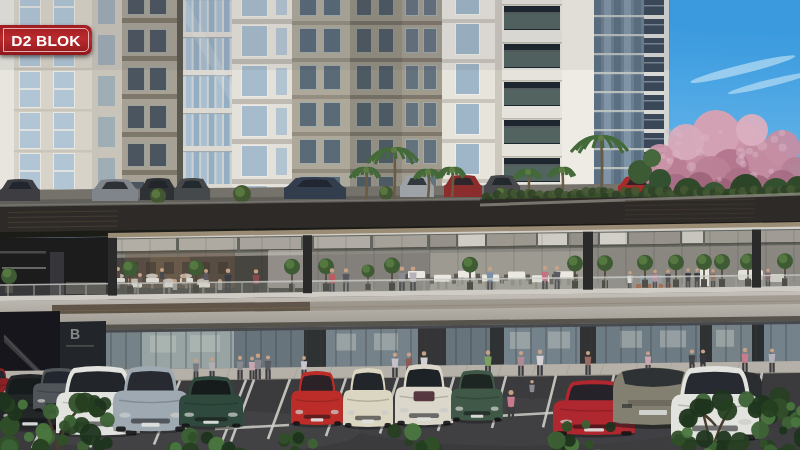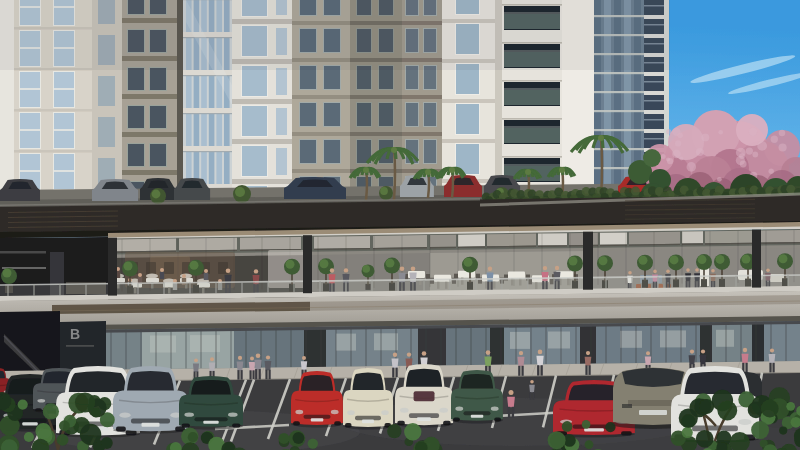--- a/index.html
+++ b/index.html
@@ -1720,12 +1720,15 @@
           <circle cx="802.3" cy="435.1" r="6.6" fill="#1d351a" opacity="0.95"></circle>
           <circle cx="790.7" cy="406.3" r="4.4" fill="#47763a" opacity="0.95"></circle>
           <circle cx="801.5" cy="410.7" r="5.3" fill="#47763a" opacity="0.95"></circle>
           <circle cx="760.1" cy="430.1" r="9.0" fill="#3a6230" opacity="0.95"></circle>
           <circle cx="802.2" cy="436.1" r="8.4" fill="#1d351a" opacity="0.95"></circle>
           <circle cx="783.2" cy="430.6" r="4.1" fill="#1d351a" opacity="0.95"></circle>
         </g>
 </g>
 </svg>
 
+<div class="badge">
+      <span>D2 BLOK</span>
+    </div>
 </div>
 </body></html>

